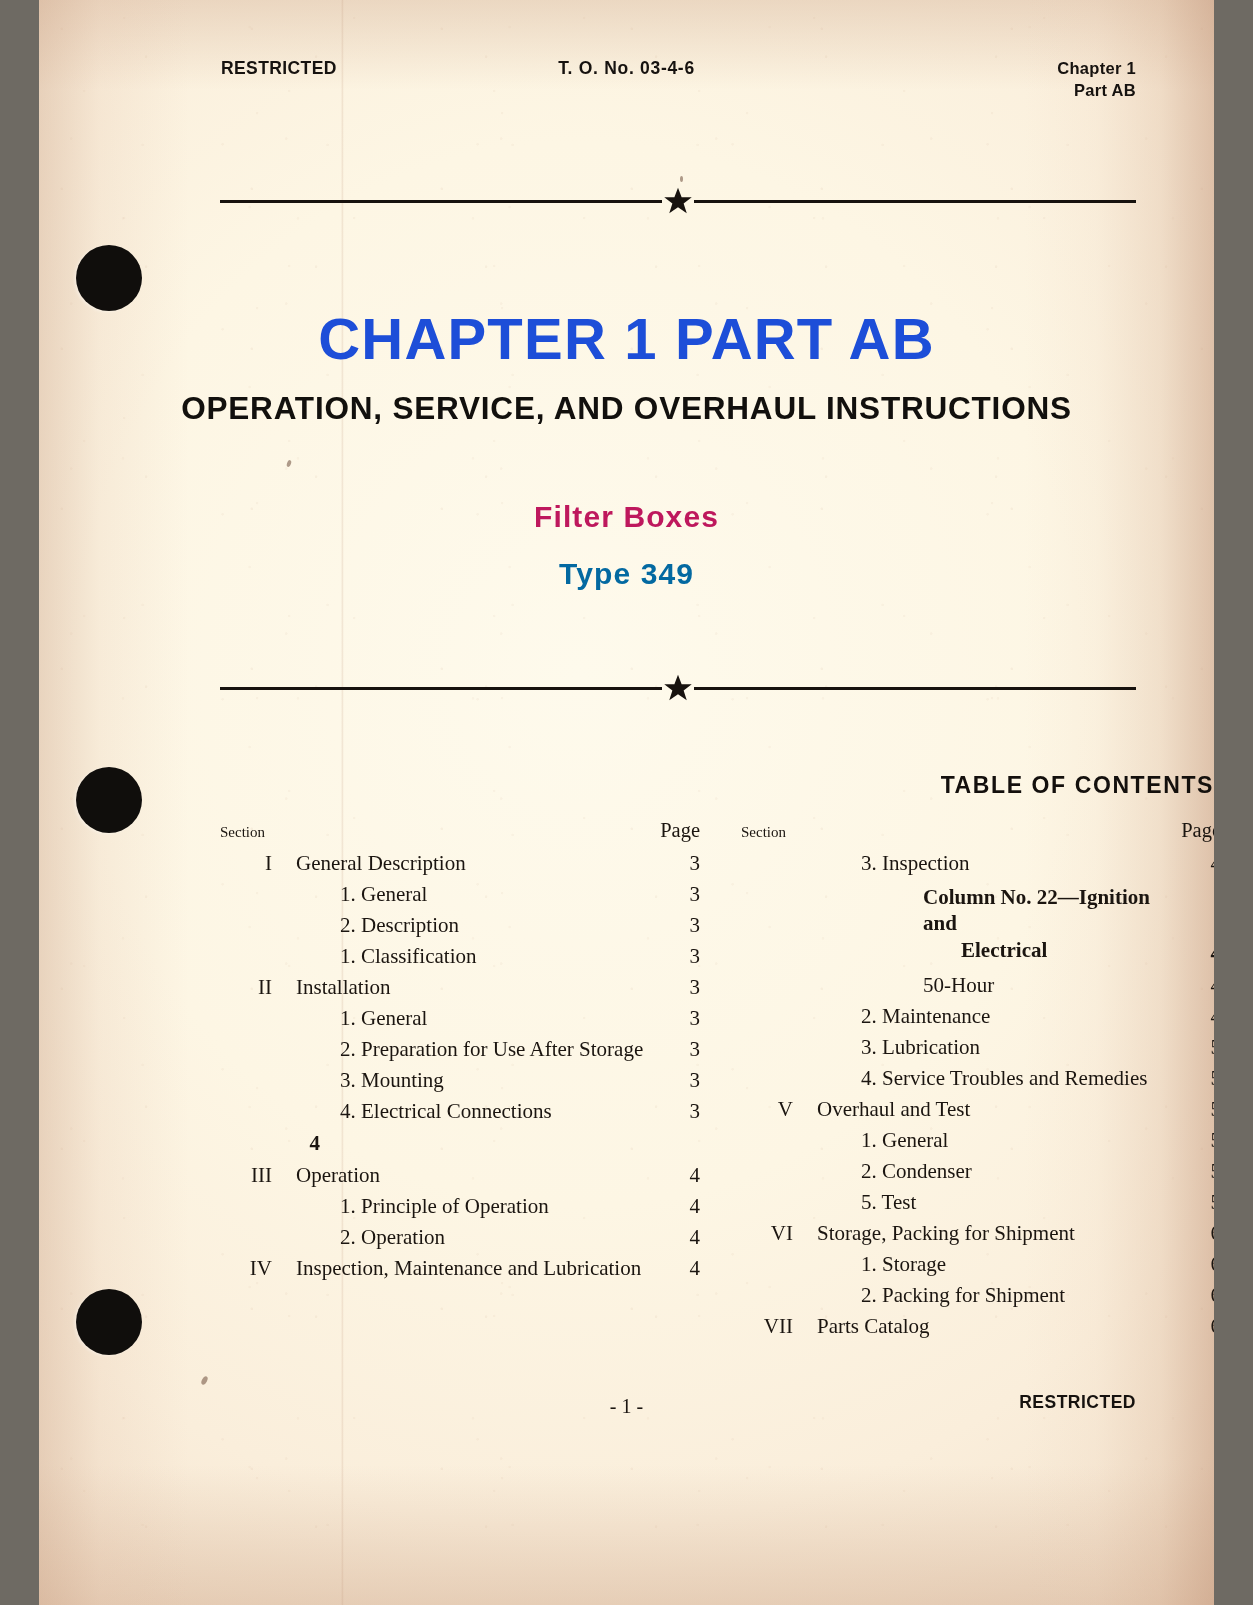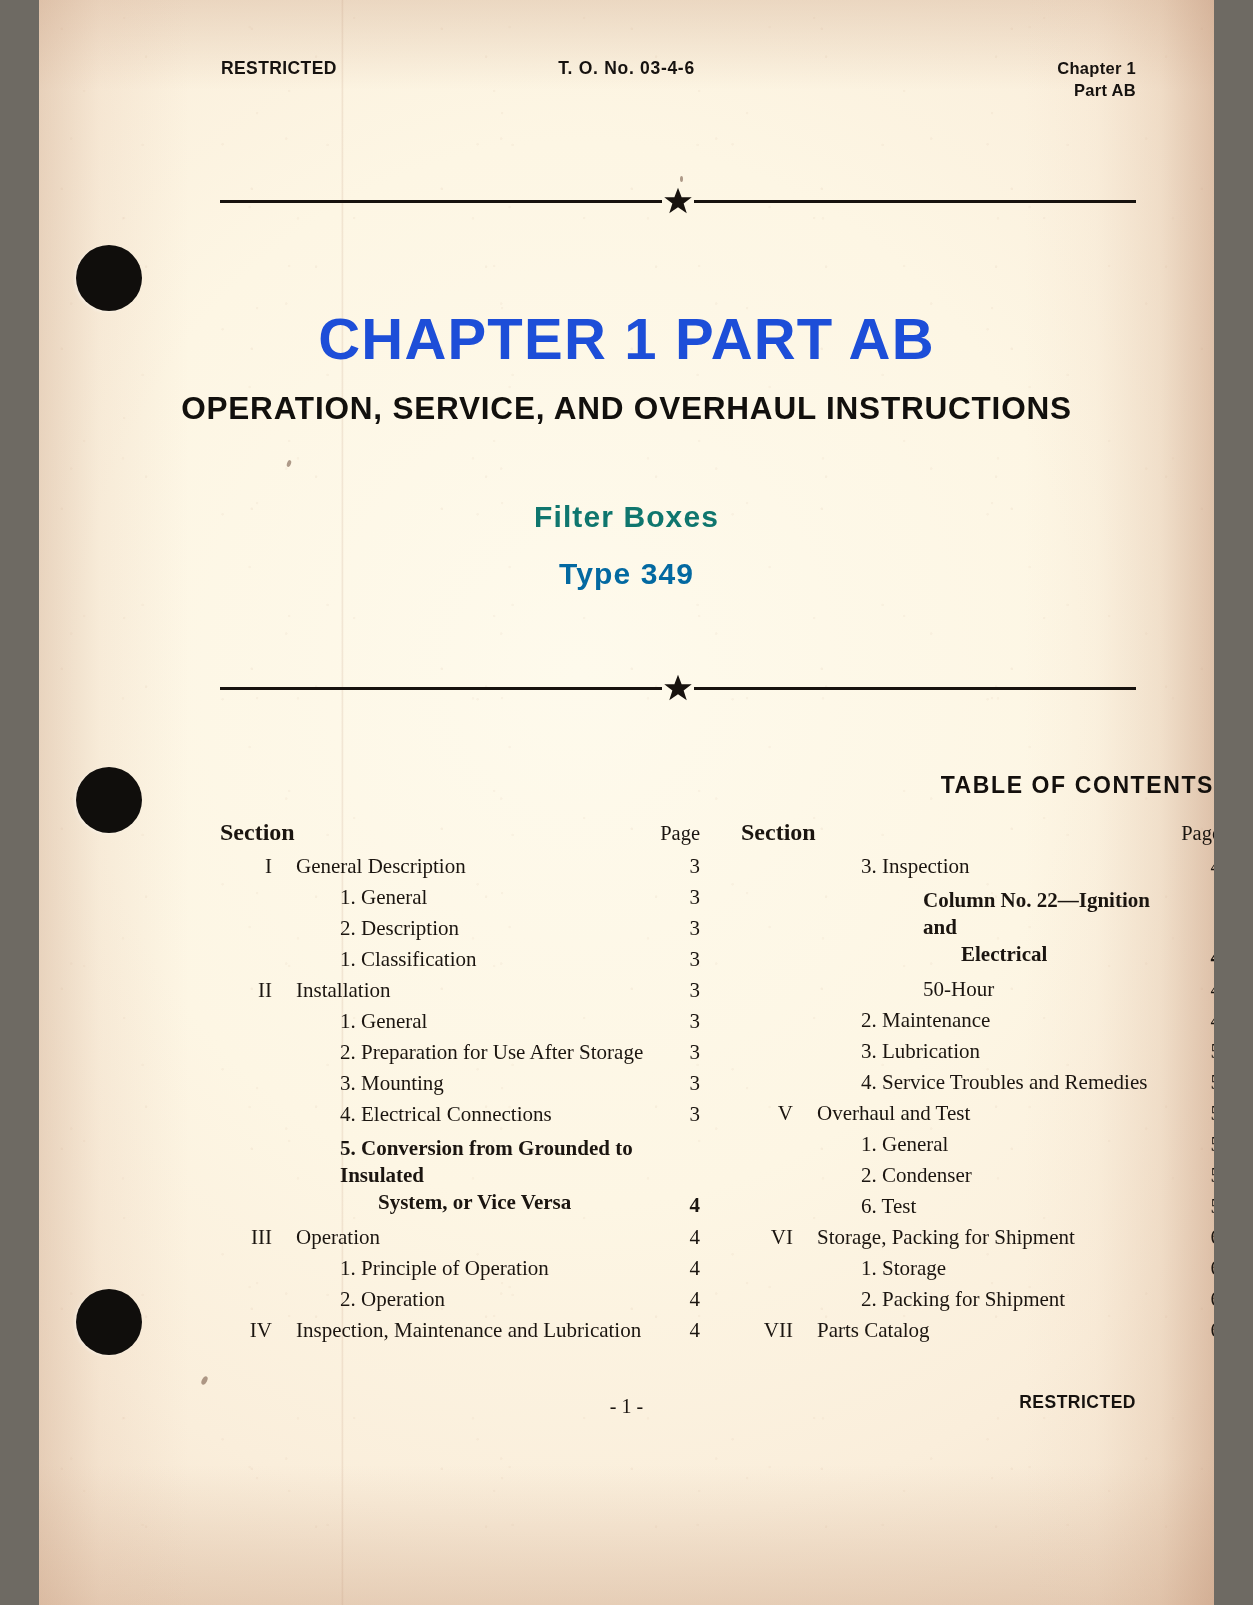--- a/index.html
+++ b/index.html
@@ -192,21 +192,21 @@
     color: #12100d;
   }
   .subtitle-1 {
     position: absolute;
     top: 500px;
     left: 0; right: 0;
     text-align: center;
     font-weight: bold;
     font-size: 30px;
     letter-spacing: 1.1px;
-    color: #0f766e;
+    color: #be185d;
   }
   .subtitle-2 {
     position: absolute;
     top: 557px;
     left: 0; right: 0;
     text-align: center;
     font-weight: bold;
     font-size: 30px;
     letter-spacing: 1.1px;
     color: #0369a1;
@@ -234,22 +234,22 @@
   }
   .toc-col.left  { left: 181px; width: 480px; }
   .toc-col.right { left: 702px; width: 480px; }
 
   .toc-head-row {
     display: flex;
     align-items: baseline;
     margin-bottom: 12px;
   }
   .toc-head-label {
-    font-size: 24px;
-    font-weight: bold;
+    font-size: 15px;
+    font-weight: normal;
   }
   .toc-head-page {
     margin-left: auto;
     font-size: 20.5px;
   }
 
   .toc-row {
     display: flex;
     align-items: baseline;
     margin-bottom: 9px;
@@ -425,21 +425,20 @@
             <span class="toc-text">3. Mounting</span>
             <span class="toc-page">3</span>
           </div>
           <div class="toc-row lvl-1">
             <span class="toc-roman"></span>
             <span class="toc-text">4. Electrical Connections</span>
             <span class="toc-page">3</span>
           </div>
           <div class="toc-row lvl-1 wrap">
             <span class="toc-roman"></span>
-            <span class="toc-text">5. Conversion from Grounded to Insulated<span class="cont">System, or Vice Versa</span></span>
             <span class="toc-page">4</span>
           </div>
           <div class="toc-row lvl-0">
             <span class="toc-roman">III</span>
             <span class="toc-text">Operation</span>
             <span class="toc-page">4</span>
           </div>
           <div class="toc-row lvl-1">
             <span class="toc-roman"></span>
             <span class="toc-text">1. Principle of Operation</span>
@@ -504,21 +503,21 @@
             <span class="toc-text">1. General</span>
             <span class="toc-page">5</span>
           </div>
           <div class="toc-row lvl-1">
             <span class="toc-roman"></span>
             <span class="toc-text">2. Condenser</span>
             <span class="toc-page">5</span>
           </div>
           <div class="toc-row lvl-1">
             <span class="toc-roman"></span>
-            <span class="toc-text">6. Test</span>
+            <span class="toc-text">5. Test</span>
             <span class="toc-page">5</span>
           </div>
           <div class="toc-row lvl-0">
             <span class="toc-roman">VI</span>
             <span class="toc-text">Storage, Packing for Shipment</span>
             <span class="toc-page">6</span>
           </div>
           <div class="toc-row lvl-1">
             <span class="toc-roman"></span>
             <span class="toc-text">1. Storage</span>

